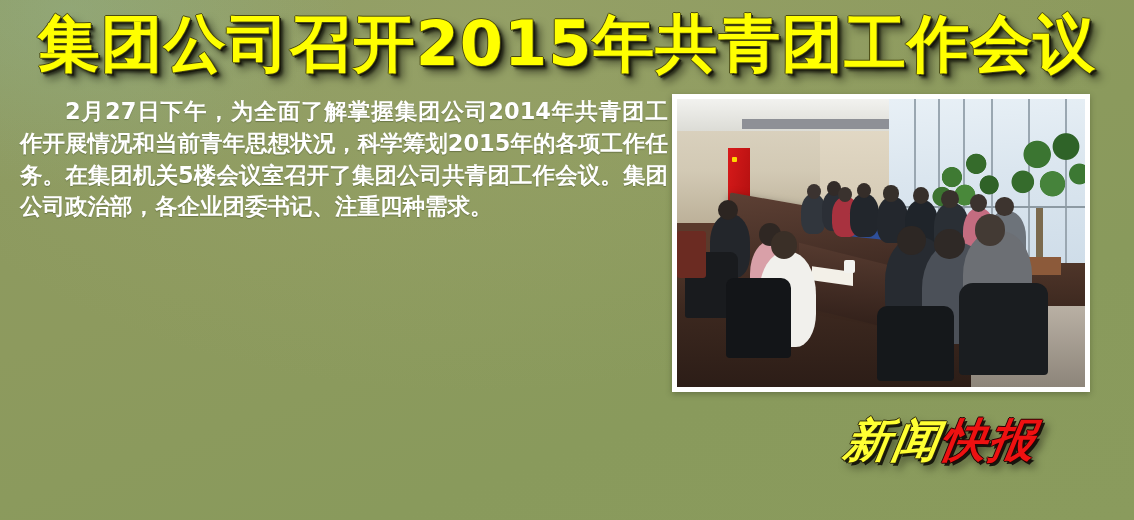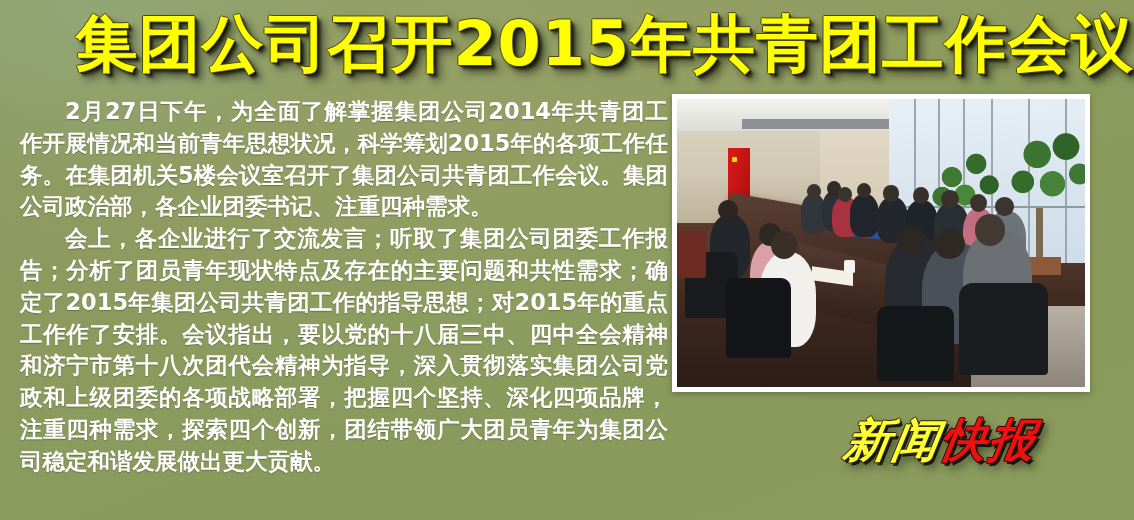--- a/index.html
+++ b/index.html
@@ -16,21 +16,21 @@
     background:
       radial-gradient(ellipse 420px 260px at 6% 2%, rgba(150,190,160,0.30) 0%, rgba(150,190,160,0.0) 68%),
       radial-gradient(ellipse 900px 520px at 42% 6%, rgba(168,176,120,0.28) 0%, rgba(168,176,120,0) 70%),
       linear-gradient(160deg, #8d9a62 0%, #8d9a5e 38%, #899a5c 70%, #8a9b5d 100%);
   }
 
   
   #headline {
     position:absolute;
     left:0; right:0; top:12px;
-    text-align:right;
+    text-align:center;
     font-size:62px;
     line-height:64px;
     font-weight:bold;
     letter-spacing:1px;
     color:#ffff00;
     white-space:nowrap;
     text-shadow:
       1px 0 0 #4a4a10, -1px 0 0 #4a4a10, 0 1px 0 #4a4a10, 0 -1px 0 #4a4a10,
       2px 2px 0 rgba(20,20,10,0.85),
       4px 4px 3px rgba(12,12,6,0.72),
@@ -144,21 +144,20 @@
 </style>
 </head>
 <body>
 
 <div id="bg"></div>
 
 <h1 id="headline">集团公司召开2015年共青团工作会议</h1>
 
 <div id="article">
   <p>2月27日下午，为全面了解掌握集团公司2014年共青团工作开展情况和当前青年思想状况，科学筹划2015年的各项工作任务。在集团机关5楼会议室召开了集团公司共青团工作会议。集团公司政治部，各企业团委书记、注重四种需求。</p>
-  <p>会上，各企业进行了交流发言；听取了集团公司团委工作报告；分析了团员青年现状特点及存在的主要问题和共性需求；确定了2015年集团公司共青团工作的指导思想；对2015年的重点工作作了安排。会议指出，要以党的十八届三中、四中全会精神和济宁市第十八次团代会精神为指导，深入贯彻落实集团公司党政和上级团委的各项战略部署，把握四个坚持、深化四项品牌，注重四种需求，探索四个创新，团结带领广大团员青年为集团公司稳定和谐发展做出更大贡献。</p>
 </div>
 
 <div id="photo-frame">
   <div id="photo">
     <div class="ph" id="floor"></div>
     <div class="ph" id="wall-panel"></div>
     <div class="ph" id="wall-stone"></div>
     <div class="ph" id="wall-dark"></div>
     <div class="ph" id="ceiling"></div>
     <div class="ph" id="ceil-strip"></div>

